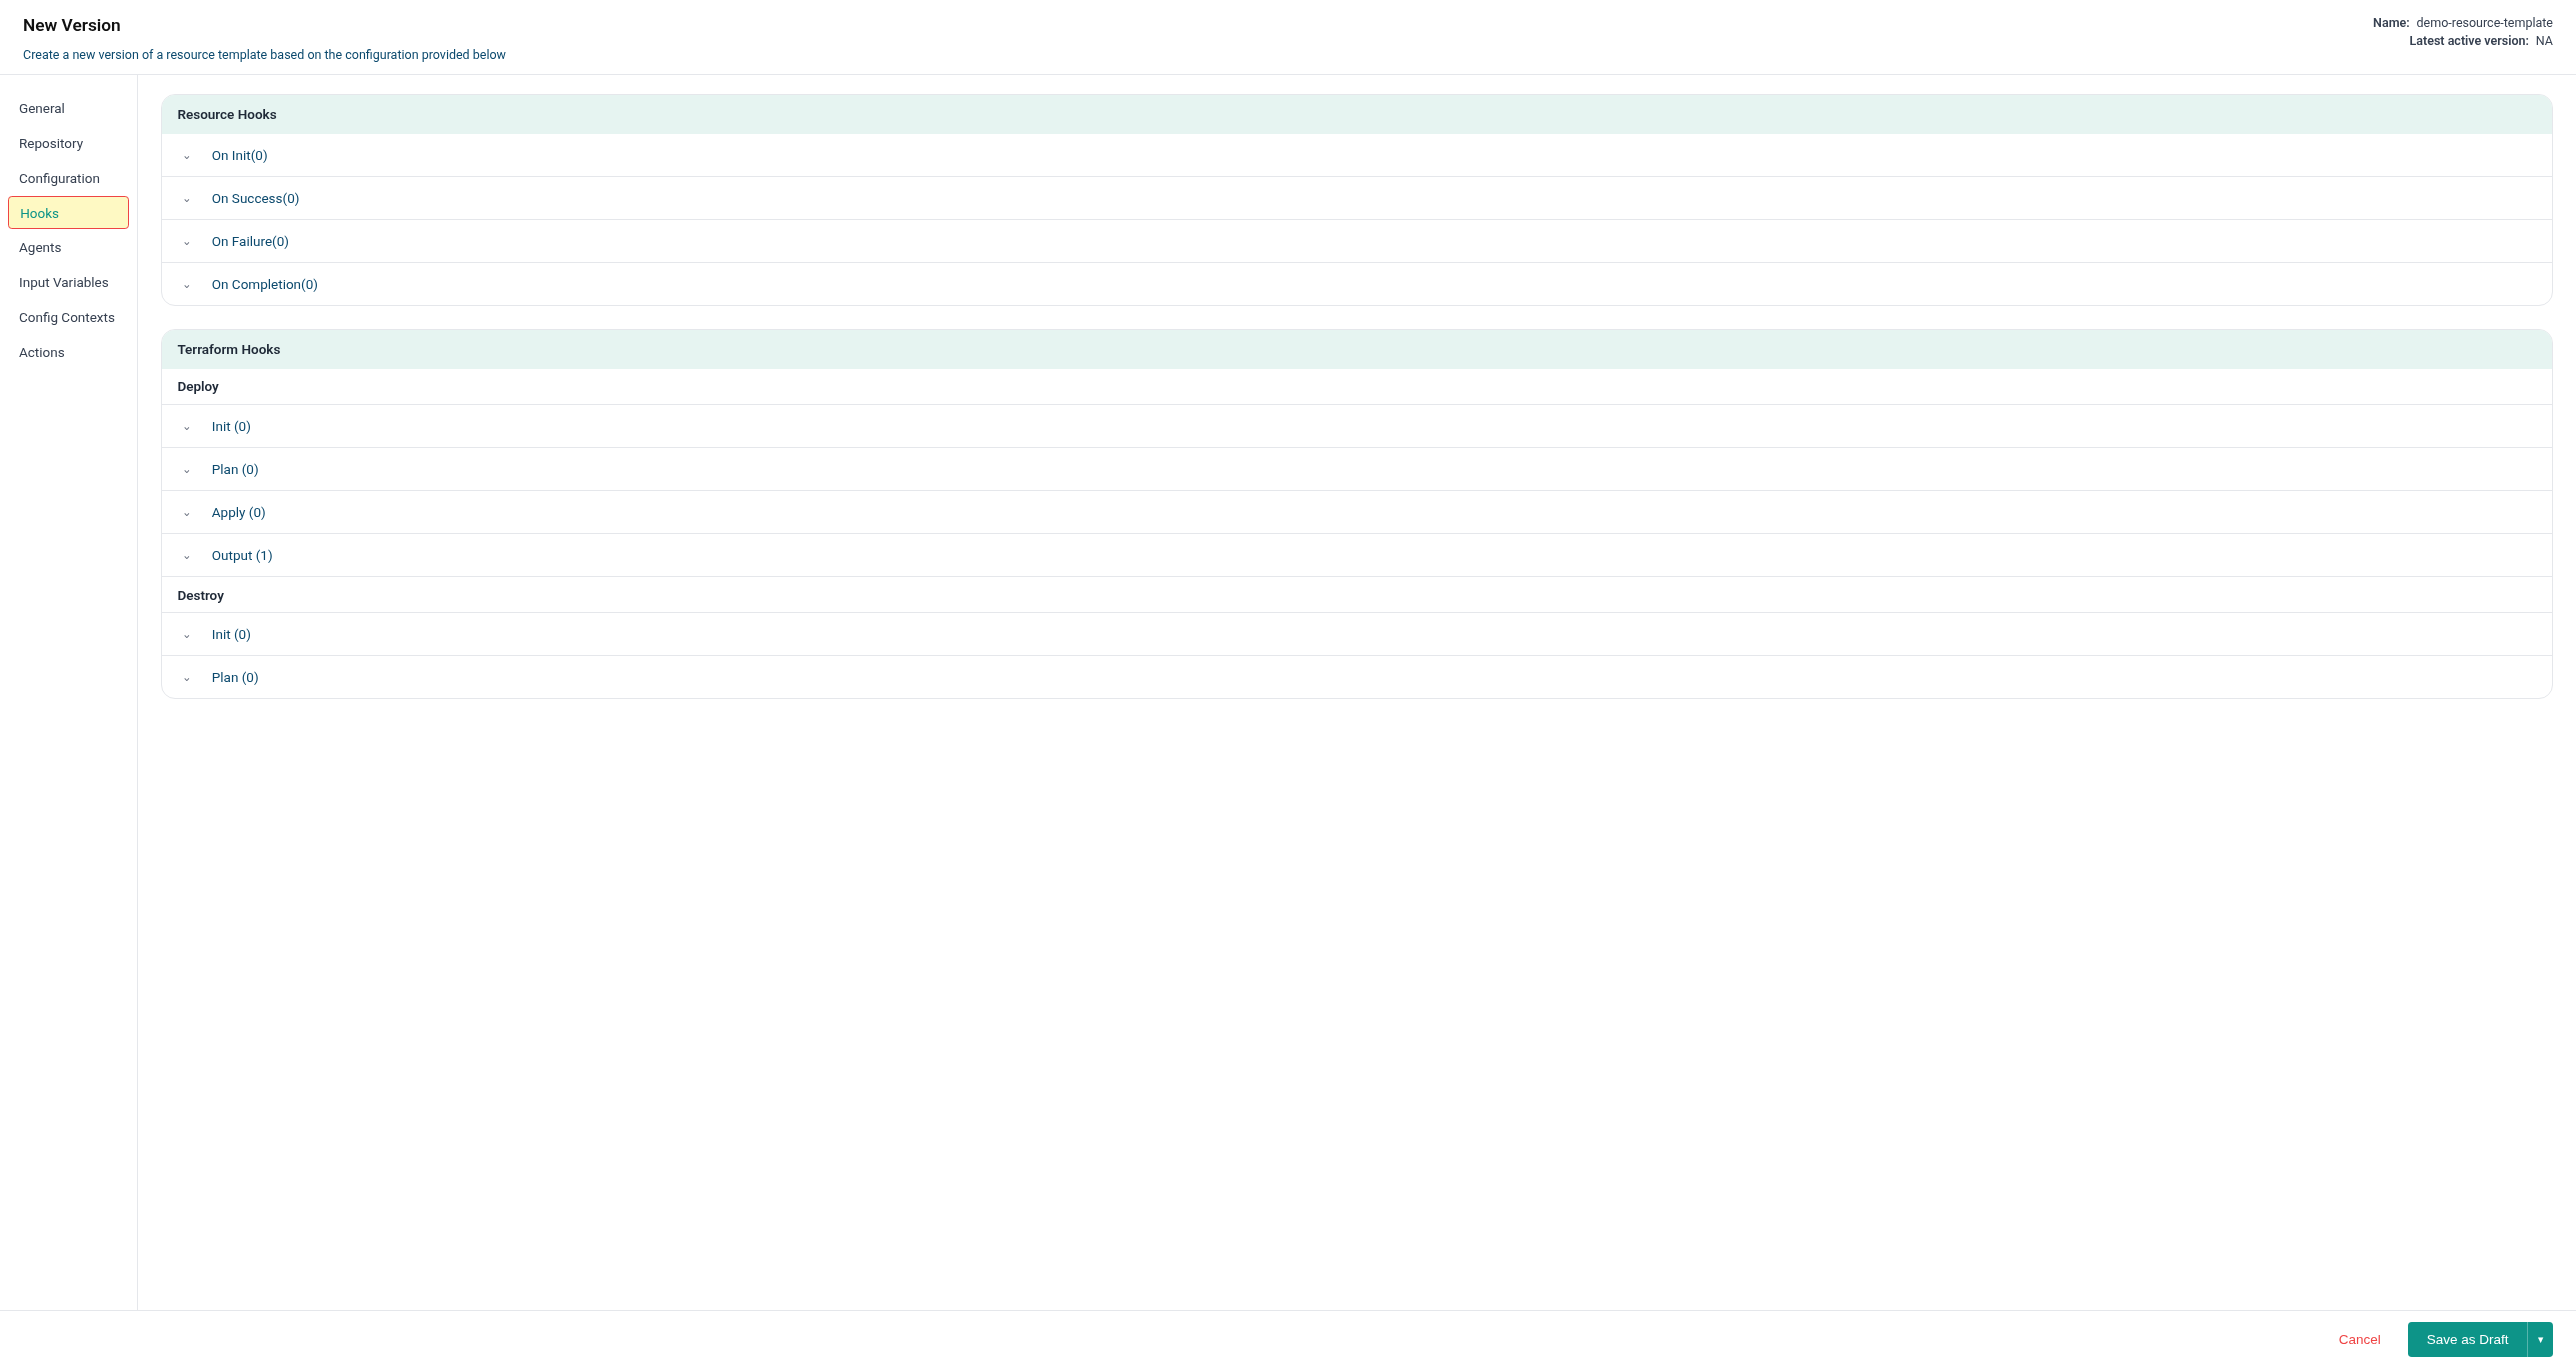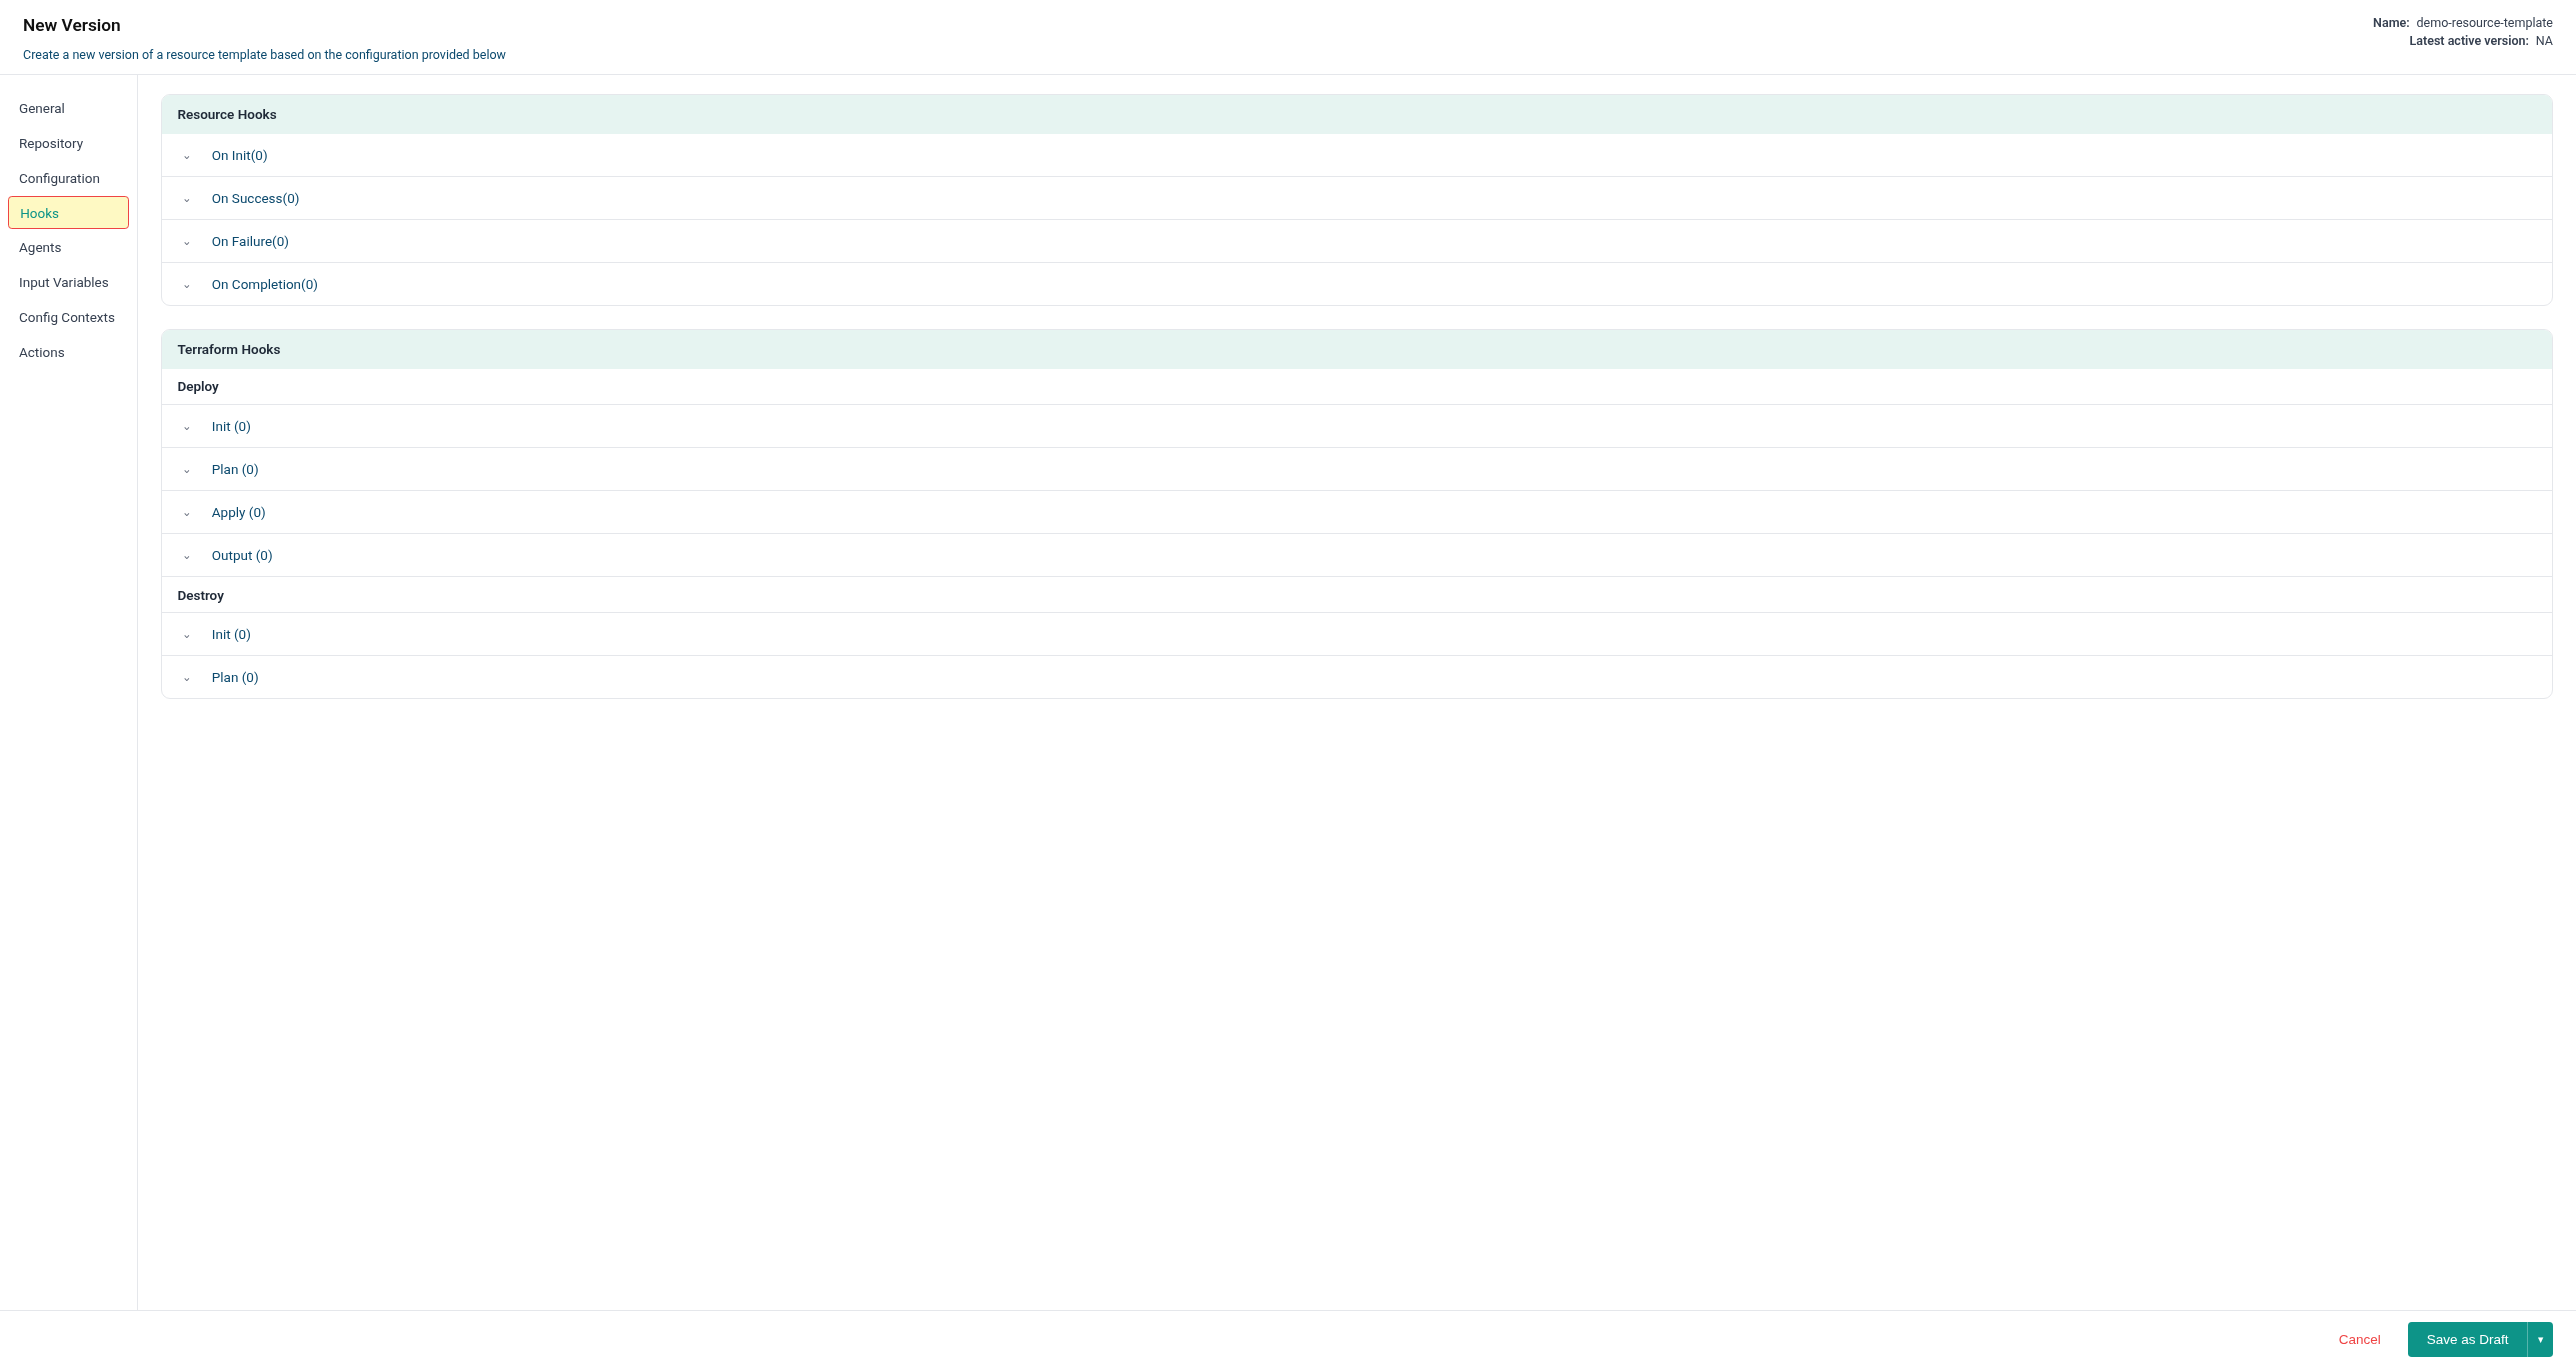--- a/index.html
+++ b/index.html
@@ -115,21 +115,21 @@
       font-weight: 600;
       font-size: 13.5px;
       color: #1f2937;
       border-bottom: 1px solid #e5e7eb;
       background: #fff;
     }
 
     
     .section-wrapper {
       border: 1px solid #e5e7eb;
-      border-radius: 9px;
+      border-radius: 14px;
       margin-bottom: 23px;
       overflow: hidden;
     }
 
     
     .footer {
       padding: 11.5px 23px;
       border-top: 1px solid #e5e7eb;
       display: flex;
       justify-content: flex-end;
@@ -237,21 +237,21 @@
       <div class="hook-row">
         <span class="chevron-icon">⌄</span>
         <span class="hook-label">Plan (0)</span>
       </div>
       <div class="hook-row">
         <span class="chevron-icon">⌄</span>
         <span class="hook-label">Apply (0)</span>
       </div>
       <div class="hook-row">
         <span class="chevron-icon">⌄</span>
-        <span class="hook-label">Output (0)</span>
+        <span class="hook-label">Output (1)</span>
       </div>
 
       <div class="sub-section-label">Destroy</div>
       <div class="hook-row">
         <span class="chevron-icon">⌄</span>
         <span class="hook-label">Init (0)</span>
       </div>
       <div class="hook-row" style="border-bottom:none;">
         <span class="chevron-icon">⌄</span>
         <span class="hook-label">Plan (0)</span>

